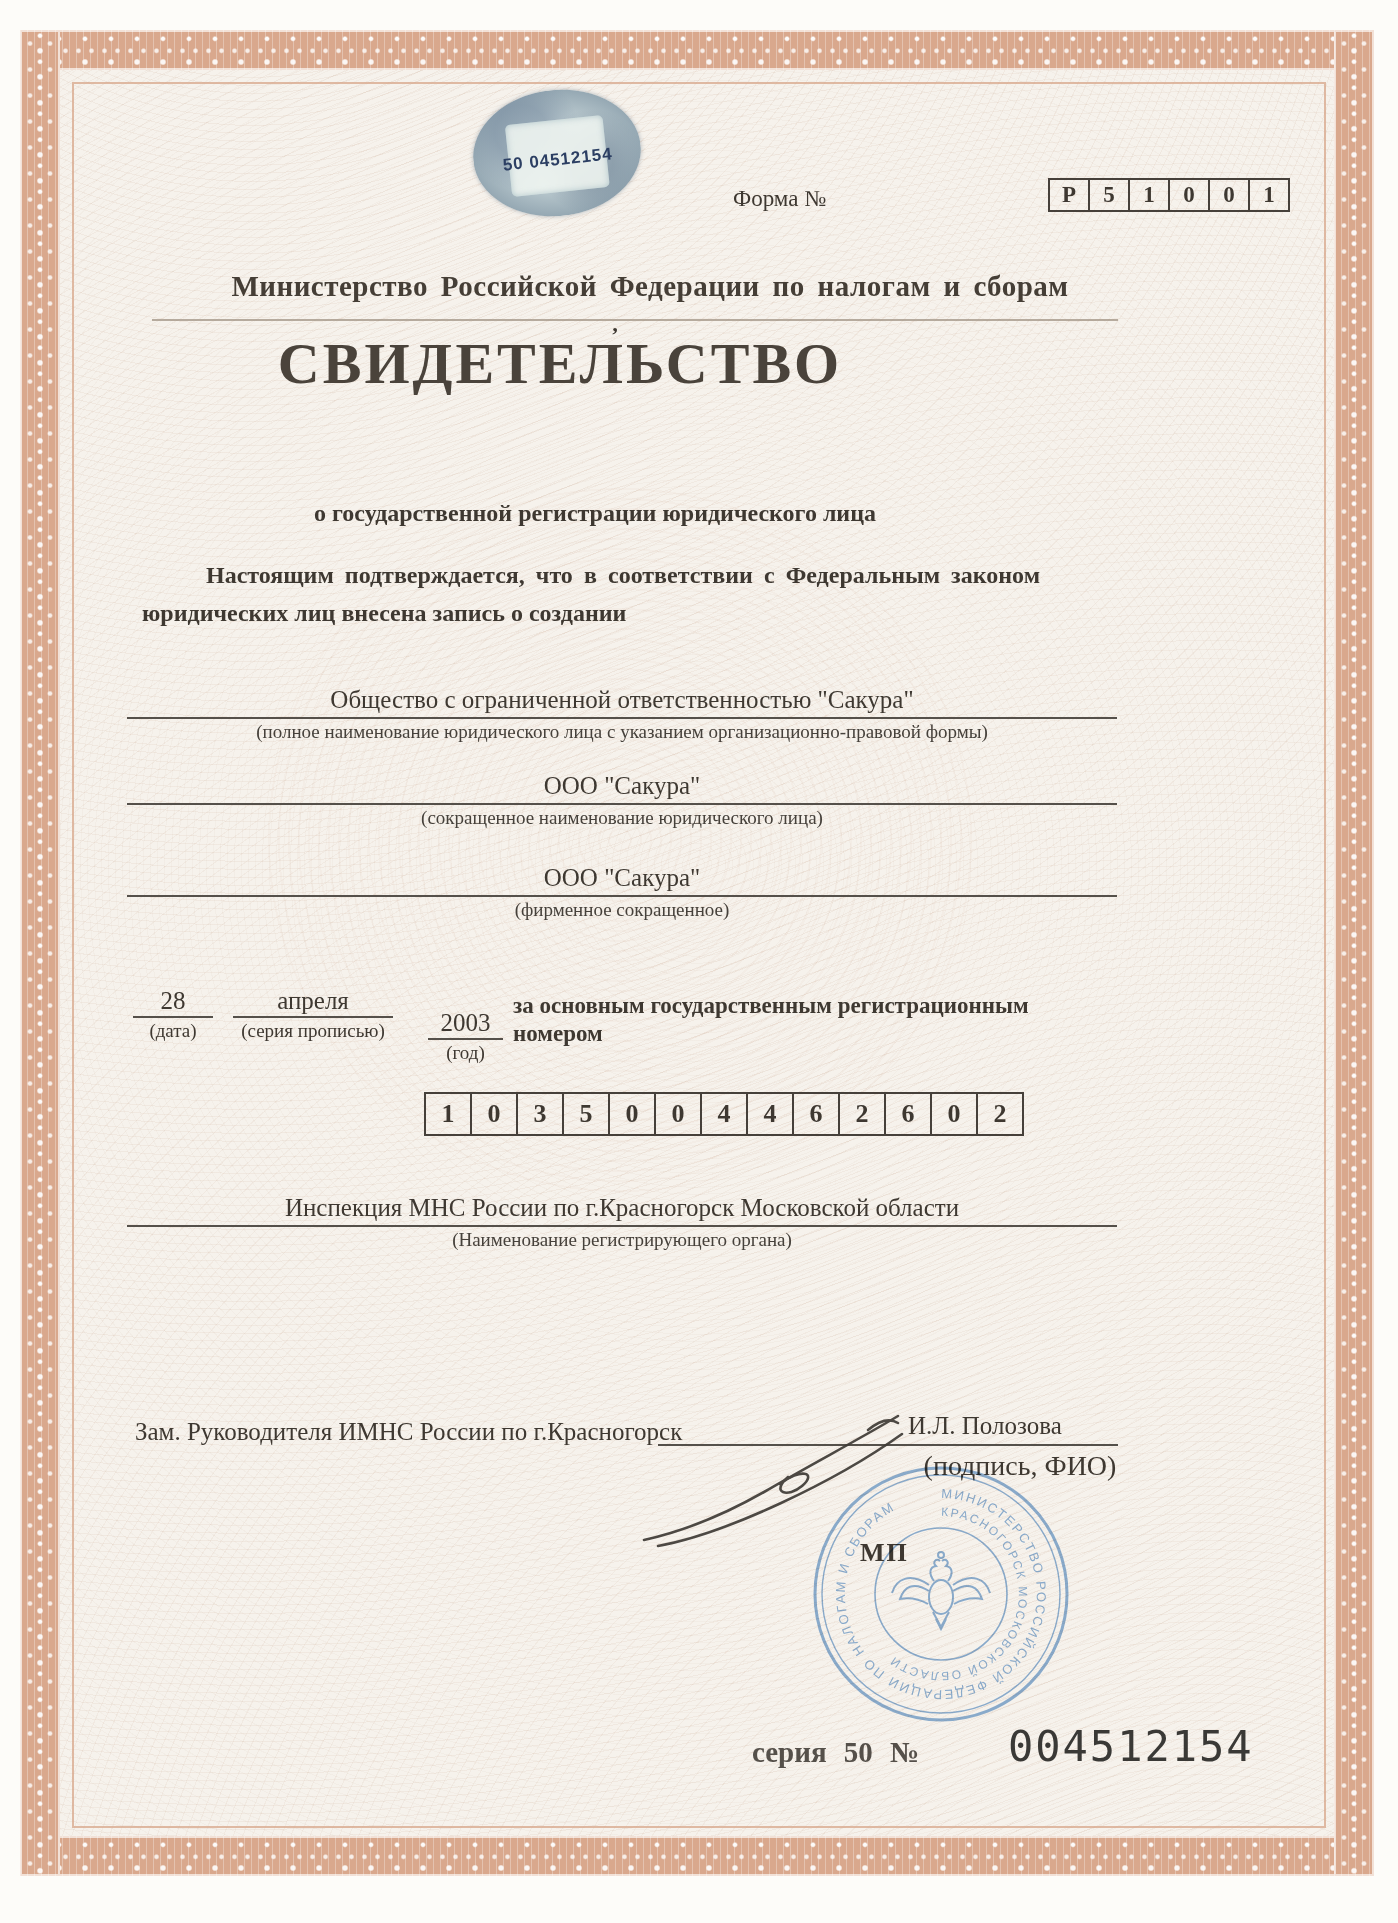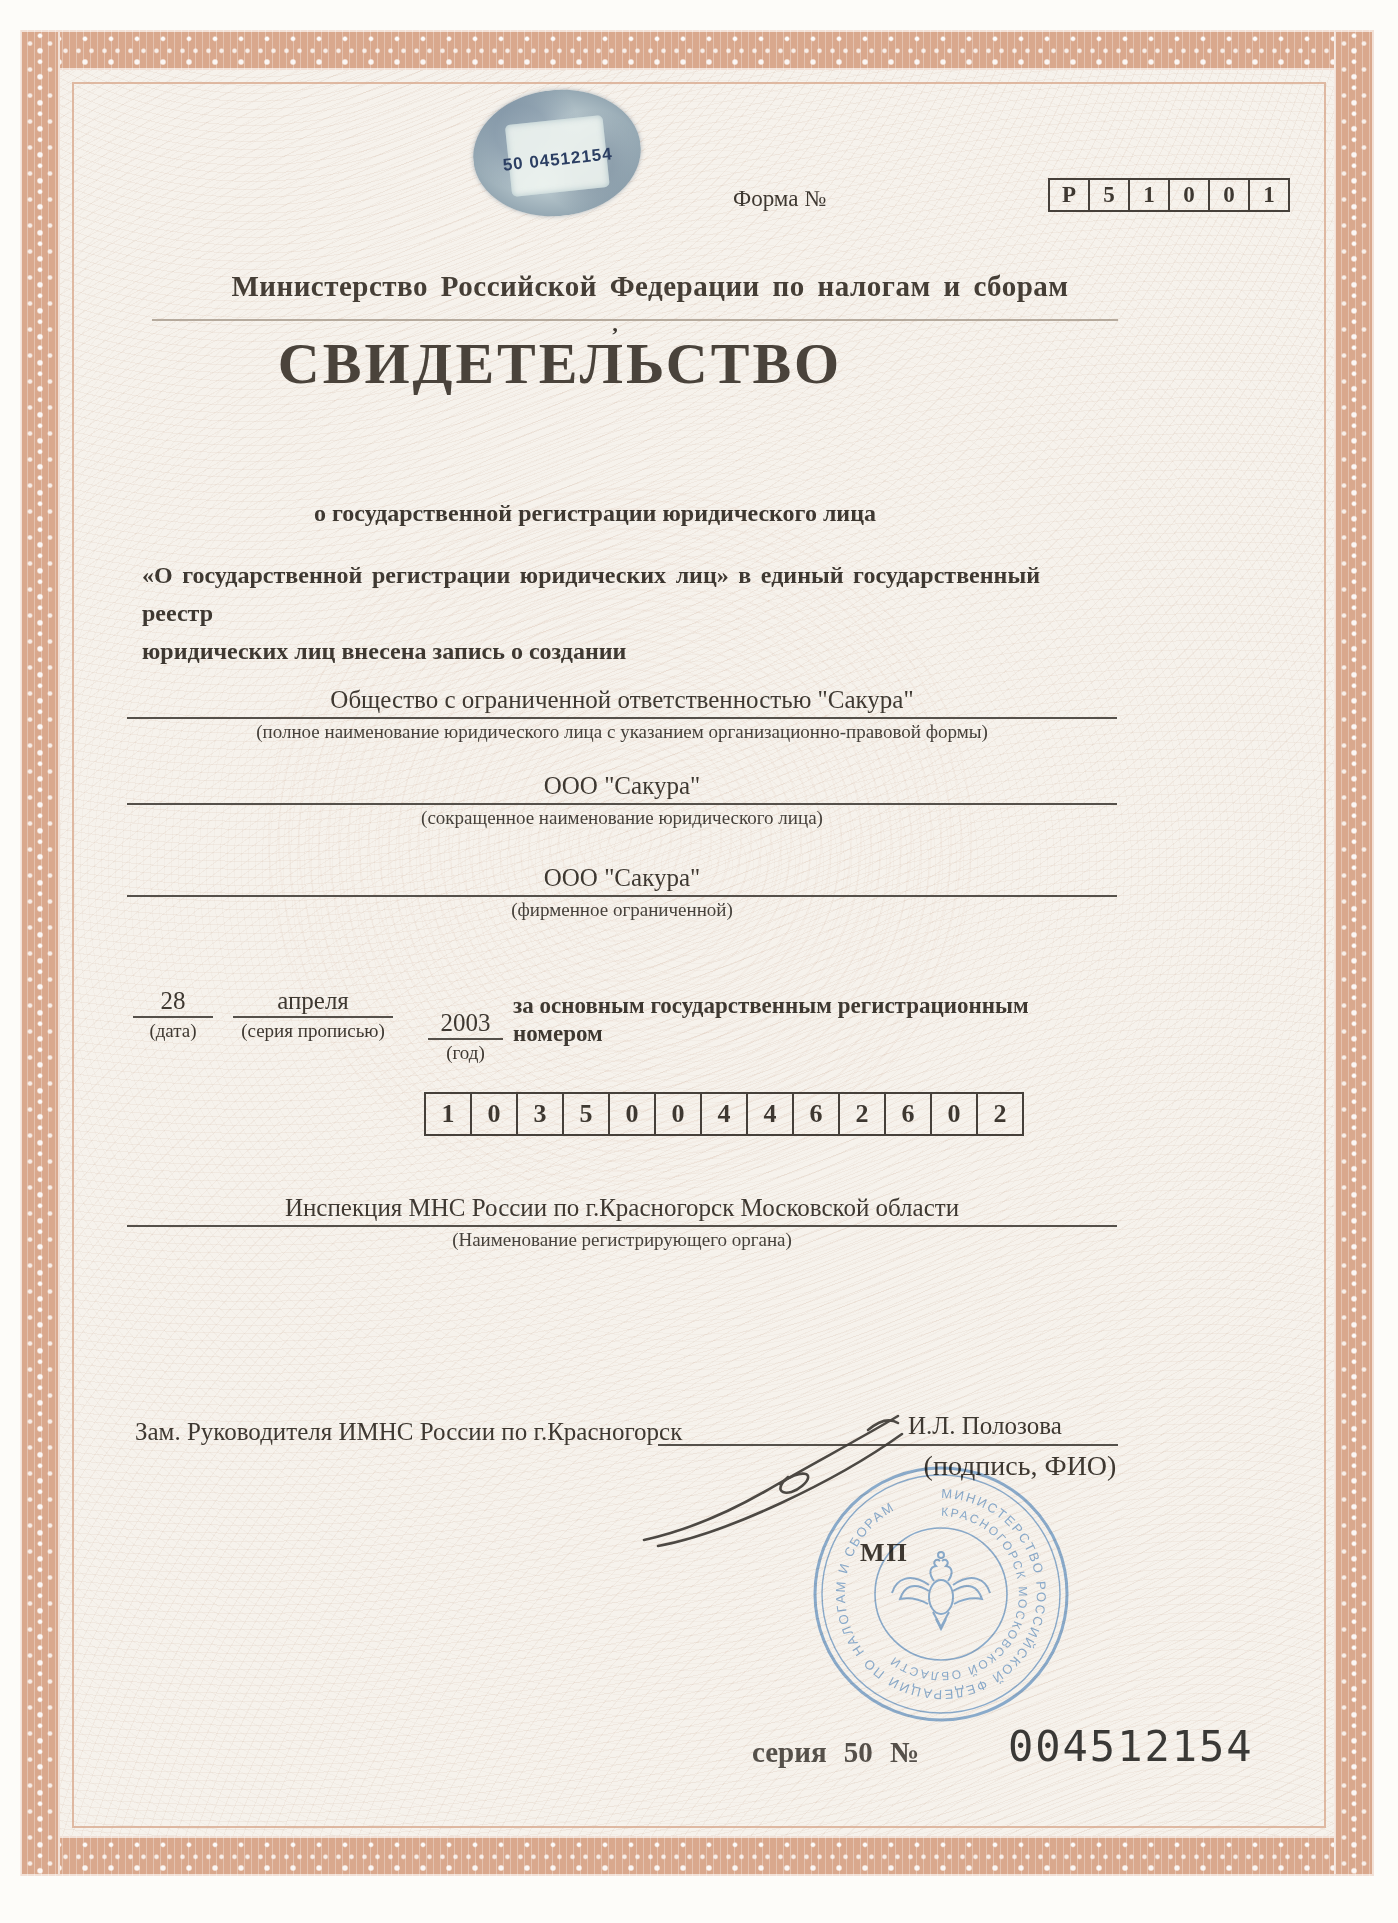--- a/index.html
+++ b/index.html
@@ -147,40 +147,40 @@
       <span class="cellF">1</span>
     </div>
 
   <div class="abs ministry">Министерство Российской Федерации по налогам и сборам</div>
   <div class="abs rule"></div>
   <div class="abs tick">’</div>
   <div class="abs cert-title">СВИДЕТЕЛЬСТВО</div>
   <div class="abs subtitle">о государственной регистрации юридического лица</div>
 
   <div class="abs para">
-    <span class="l just">«О государственной регистрации юридических лиц» в единый государственный реестр</span>
+    <span class="l just indent">Настоящим подтверждается, что в соответствии с Федеральным законом</span>
     <span class="l">юридических лиц внесена запись о создании</span>
   </div>
 
   <div class="abs field f1">
     <div class="value">Общество с ограниченной ответственностью "Сакура"</div>
     <div class="hline"></div>
     <div class="caption">(полное наименование юридического лица с указанием организационно-правовой формы)</div>
   </div>
 
   <div class="abs field f2">
     <div class="value">ООО "Сакура"</div>
     <div class="hline"></div>
     <div class="caption">(сокращенное наименование юридического лица)</div>
   </div>
 
   <div class="abs field f3">
     <div class="value">ООО "Сакура"</div>
     <div class="hline"></div>
-    <div class="caption">(фирменное ограниченной)</div>
+    <div class="caption">(фирменное сокращенное)</div>
   </div>
 
   <div class="abs dcol d-day">
     <div class="value">28</div>
     <div class="hline"></div>
     <div class="caption">(дата)</div>
   </div>
   <div class="abs dcol d-month">
     <div class="value">апреля</div>
     <div class="hline"></div>

